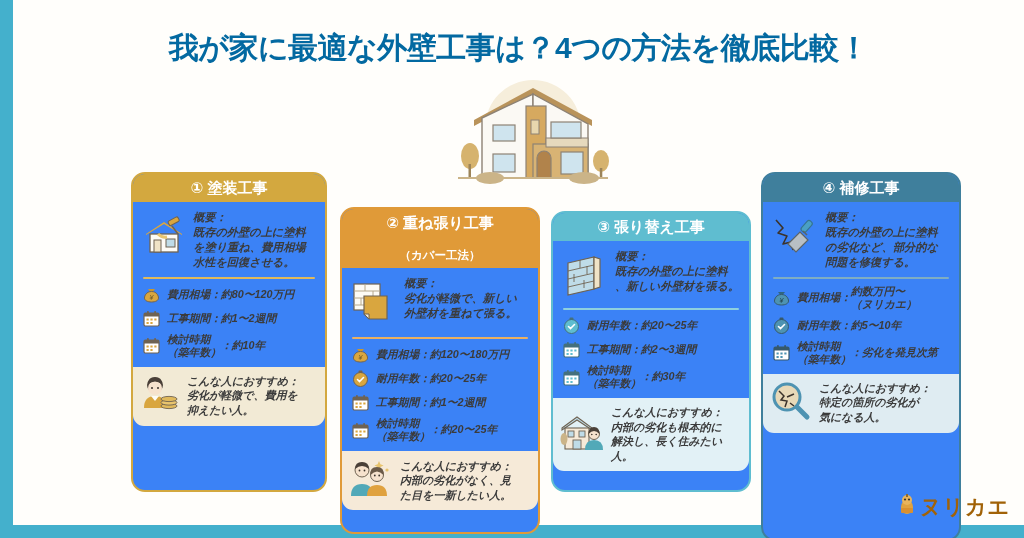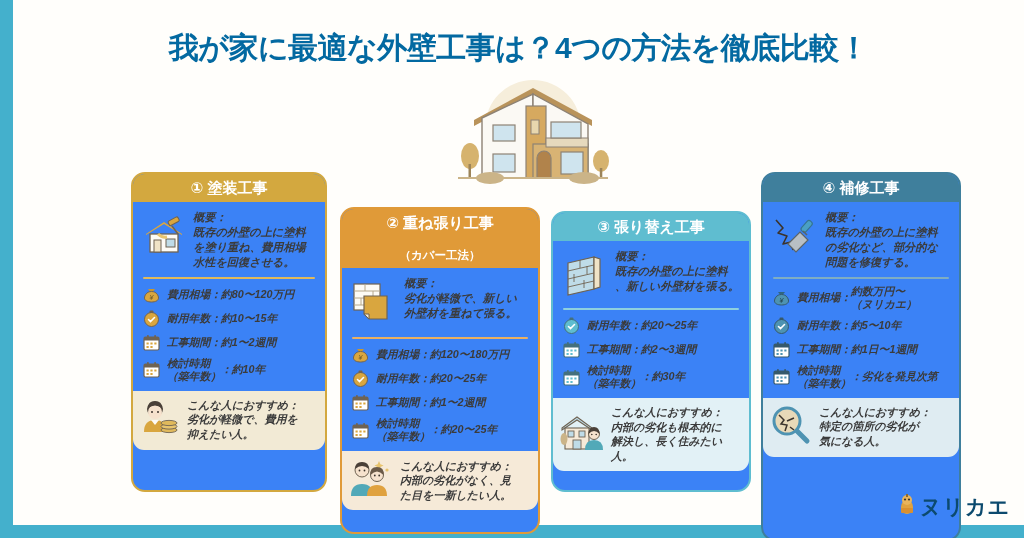--- a/index.html
+++ b/index.html
@@ -93,21 +93,21 @@
   .rec-icon { flex: 0 0 auto; }
   .rec-text { font-size: 11px; font-weight: bold; line-height: 1.32; color: #3b3b3b; }
   .rec-text .lbl { display: block; }
 
   
   #logo {
     position: absolute; right: 14px; bottom: 4px;
     display: flex; align-items: center; gap: 4px;
   }
   #logo .logo-text {
-    font-size: 21px; font-weight: bold; color: #0c4a6e; letter-spacing: 1px;
+    font-size: 21px; font-weight: bold; color: #a16207; letter-spacing: 1px;
   }
 </style>
 </head>
 <body>
 
 <div id="page">
 
   <div id="title">我が家に最適な外壁工事は？4つの方法を徹底比較！</div>
 
   <div id="house-wrap">
@@ -174,30 +174,20 @@
       <div class="specs">
         <div class="spec-row">
           <span class="spec-icon">
             <svg width="19" height="19" viewBox="0 0 19 19">
                 <path d="M6 4 h7 l-2 2.5 h-3 Z" fill="#c9962f"></path>
                 <path d="M9.5 6.5 c5 0 7 4 7 6.5 0 2.5-3 4-7 4s-7-1.5-7-4c0-2.5 2-6.5 7-6.5z" fill="#d9a63f" stroke="#6f6352" stroke-width="1"></path>
                 <text x="9.5" y="15" font-size="7" fill="#6f5a28" text-anchor="middle" font-family="Liberation Sans, sans-serif">¥</text>
               </svg>
           </span>
           <span class="spec-text"><span>費用相場：</span><span>約80〜120万円</span></span>
-        </div>
-        <div class="spec-row">
-          <span class="spec-icon">
-            <svg width="19" height="19" viewBox="0 0 19 19">
-                <circle cx="9.5" cy="10.5" r="7" fill="#d9a63f" stroke="#6f6352" stroke-width="1"></circle>
-                <rect x="7.5" y="1.5" width="4" height="2.5" rx="1" fill="#6f6352"></rect>
-                <path d="M6.5 10.5 l2 2 l4-4" stroke="#fff" stroke-width="1.6" fill="none" stroke-linecap="round"></path>
-              </svg>
-          </span>
-          <span class="spec-text"><span>耐用年数：</span><span>約10〜15年</span></span>
         </div>
         <div class="spec-row">
           <span class="spec-icon">
             <svg width="19" height="19" viewBox="0 0 19 19">
                 <rect x="2" y="4" width="15" height="13" rx="1.5" fill="#fff" stroke="#6f6352" stroke-width="1.2"></rect>
                 <rect x="2" y="4" width="15" height="3.5" fill="#6f6352"></rect>
                 <rect x="5" y="2" width="1.8" height="3.5" rx="0.8" fill="#6f6352"></rect>
                 <rect x="12.2" y="2" width="1.8" height="3.5" rx="0.8" fill="#6f6352"></rect>
                 <g fill="#d9a63f">
                   <rect x="4.5" y="9.5" width="2.2" height="2"></rect>
@@ -530,38 +520,20 @@
                 <rect x="12.2" y="2" width="1.8" height="3.5" rx="0.8" fill="#36596b"></rect>
                 <g fill="#4e93b2">
                   <rect x="4.5" y="9.5" width="2.2" height="2"></rect>
                   <rect x="8.4" y="9.5" width="2.2" height="2"></rect>
                   <rect x="12.3" y="9.5" width="2.2" height="2"></rect>
                   <rect x="4.5" y="13" width="2.2" height="2"></rect>
                   <rect x="8.4" y="13" width="2.2" height="2"></rect>
                 </g>
               </svg>
           </span>
-          <span class="spec-text"><span>工事期間：</span><span>約1日〜1週間</span></span>
-        </div>
-        <div class="spec-row">
-          <span class="spec-icon">
-            <svg width="19" height="19" viewBox="0 0 19 19">
-                <rect x="2" y="4" width="15" height="13" rx="1.5" fill="#fff" stroke="#36596b" stroke-width="1.2"></rect>
-                <rect x="2" y="4" width="15" height="3.5" fill="#36596b"></rect>
-                <rect x="5" y="2" width="1.8" height="3.5" rx="0.8" fill="#36596b"></rect>
-                <rect x="12.2" y="2" width="1.8" height="3.5" rx="0.8" fill="#36596b"></rect>
-                <g fill="#4e93b2">
-                  <rect x="4.5" y="9.5" width="2.2" height="2"></rect>
-                  <rect x="8.4" y="9.5" width="2.2" height="2"></rect>
-                  <rect x="12.3" y="9.5" width="2.2" height="2"></rect>
-                  <rect x="4.5" y="13" width="2.2" height="2"></rect>
-                  <rect x="8.4" y="13" width="2.2" height="2"></rect>
-                </g>
-              </svg>
-          </span>
           <span class="spec-text">
             <span class="two-line"><span>検討時期</span><span>（築年数）</span></span><span>：</span><span>劣化を発見次第</span>
           </span>
         </div>
       </div>
       <div class="rec" style="background:#dfecf2; margin:8px -9px -4px -9px;">
         <div class="rec-icon">
           <svg width="42" height="40" viewBox="0 0 42 40">
             <circle cx="17" cy="16" r="13" fill="#e8d9b8" stroke="#4e93b2" stroke-width="3"></circle>
             <path d="M9 10 l5 5 l-3 4 l6 1 l-2 6 M17 16 l7-3 M20 22 l4 3" stroke="#3b332c" stroke-width="1.5" fill="none"></path>

